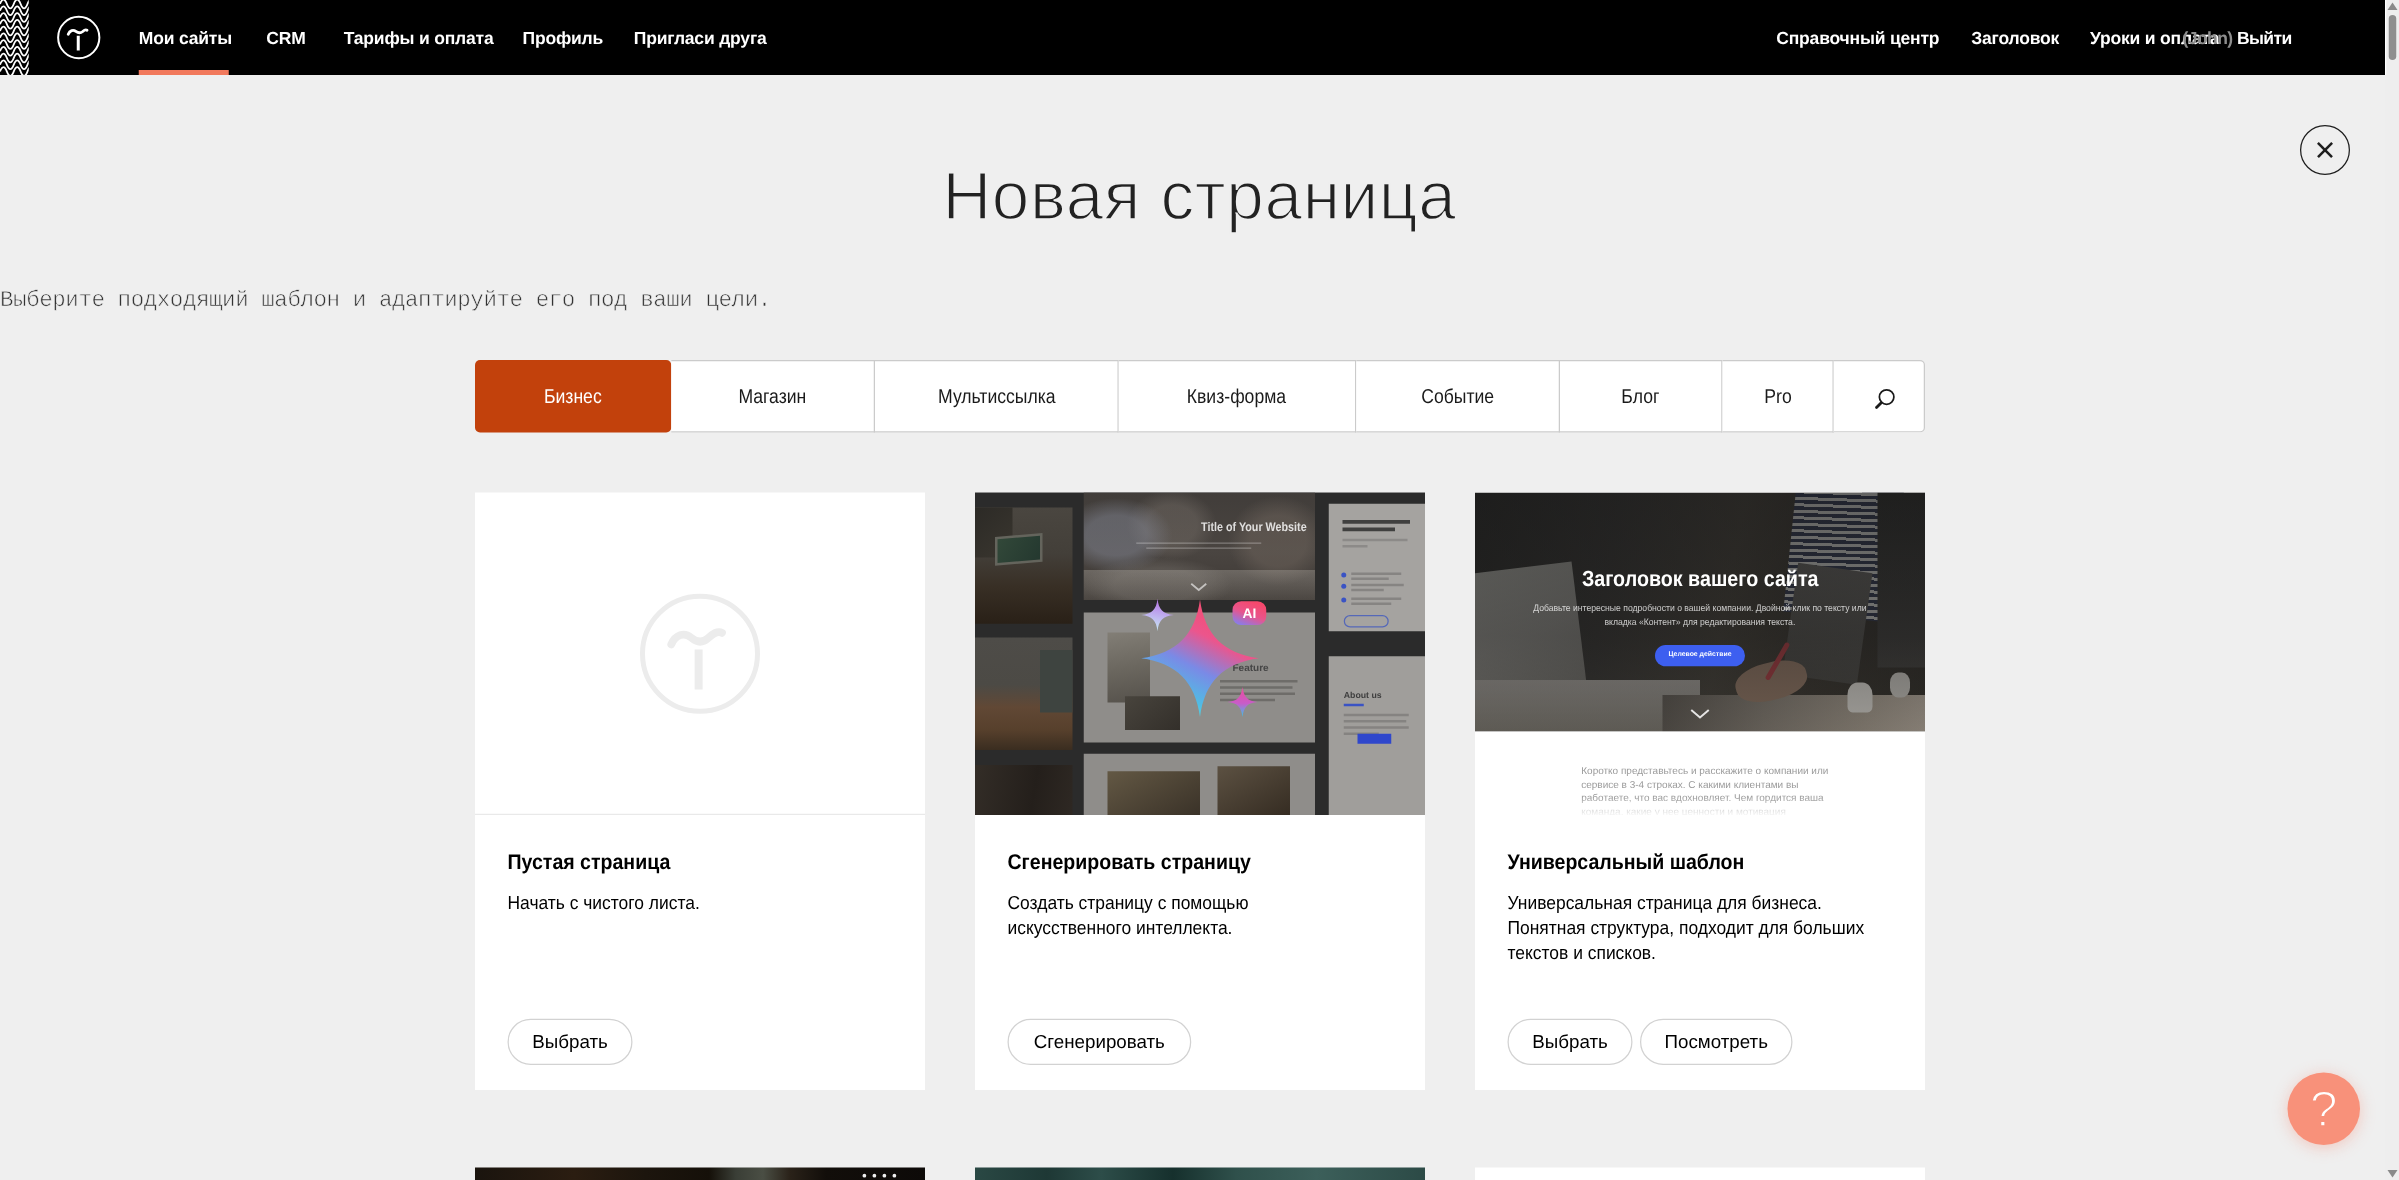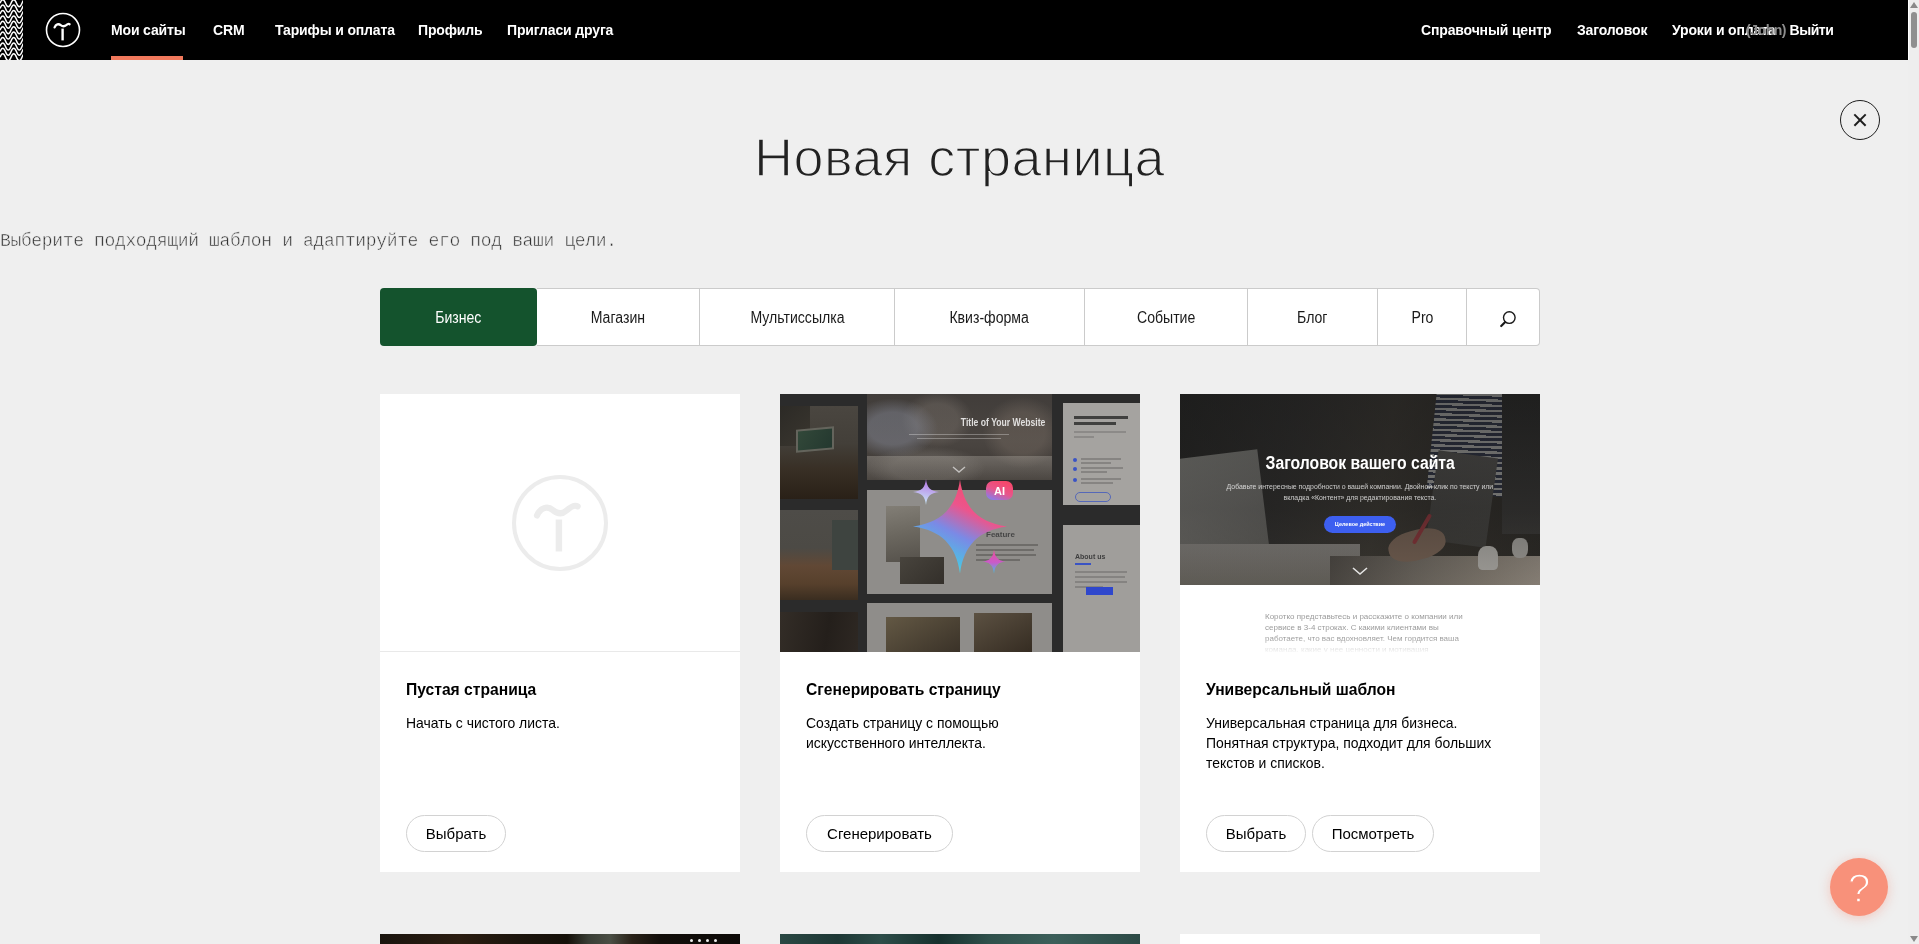--- a/index.html
+++ b/index.html
@@ -31,21 +31,21 @@
   .closebtn .x1 { transform:translate(-50%,-50%) rotate(45deg); }
   .closebtn .x2 { transform:translate(-50%,-50%) rotate(-45deg); }
   .helpbtn { position:absolute; left:1830px; top:858px; width:58px; height:58px; border-radius:50%; background:#f8917a; color:#fff; font-size:40px; font-weight:400; text-align:center; line-height:60px; -webkit-text-stroke:1.3px #f8917a; box-shadow:0 2px 12px rgba(244,135,110,.38); }
 
   
   .tabs { position:absolute; left:380px; top:288px; width:1160px; height:58px; }
   .tab { position:absolute; top:0; height:58px; background:#fff; border:1px solid #cbcbcb; border-left:none; color:#1a1a1a; font-size:16px; text-align:center; line-height:58px; }
   .tab span { display:inline-block; transform:scaleX(0.88); transform-origin:center; }
   .tab.first { border-left:1px solid #cbcbcb; border-radius:4px 0 0 4px; }
   .tab.last { border-radius:0 4px 4px 0; }
-  .tab.active { background:#14532d; border:none; color:#fff; border-radius:4px; line-height:59px; }
+  .tab.active { background:#c2410c; border:none; color:#fff; border-radius:4px; line-height:59px; }
 
   
   .card { position:absolute; width:360px; background:#fff; }
   .row1 { top:394px; height:478px; }
   .preview { position:absolute; left:0; top:0; width:360px; height:258px; overflow:hidden; }
   .card-title { position:absolute; left:26px; top:680px; font-size:17px; font-weight:bold; color:#000; transform:scaleX(0.92); transform-origin:0 0; white-space:nowrap; }
   .card-desc { position:absolute; left:26px; top:713px; width:312px; font-size:15px; line-height:20px; color:#000; transform:scaleX(0.93); transform-origin:0 0; }
   .btn { position:absolute; top:815px; height:37px; border:1px solid #d2d2d2; border-radius:18.5px; background:#fff; font-size:15px; color:#000; text-align:center; line-height:35px; }
 </style>
 </head>

